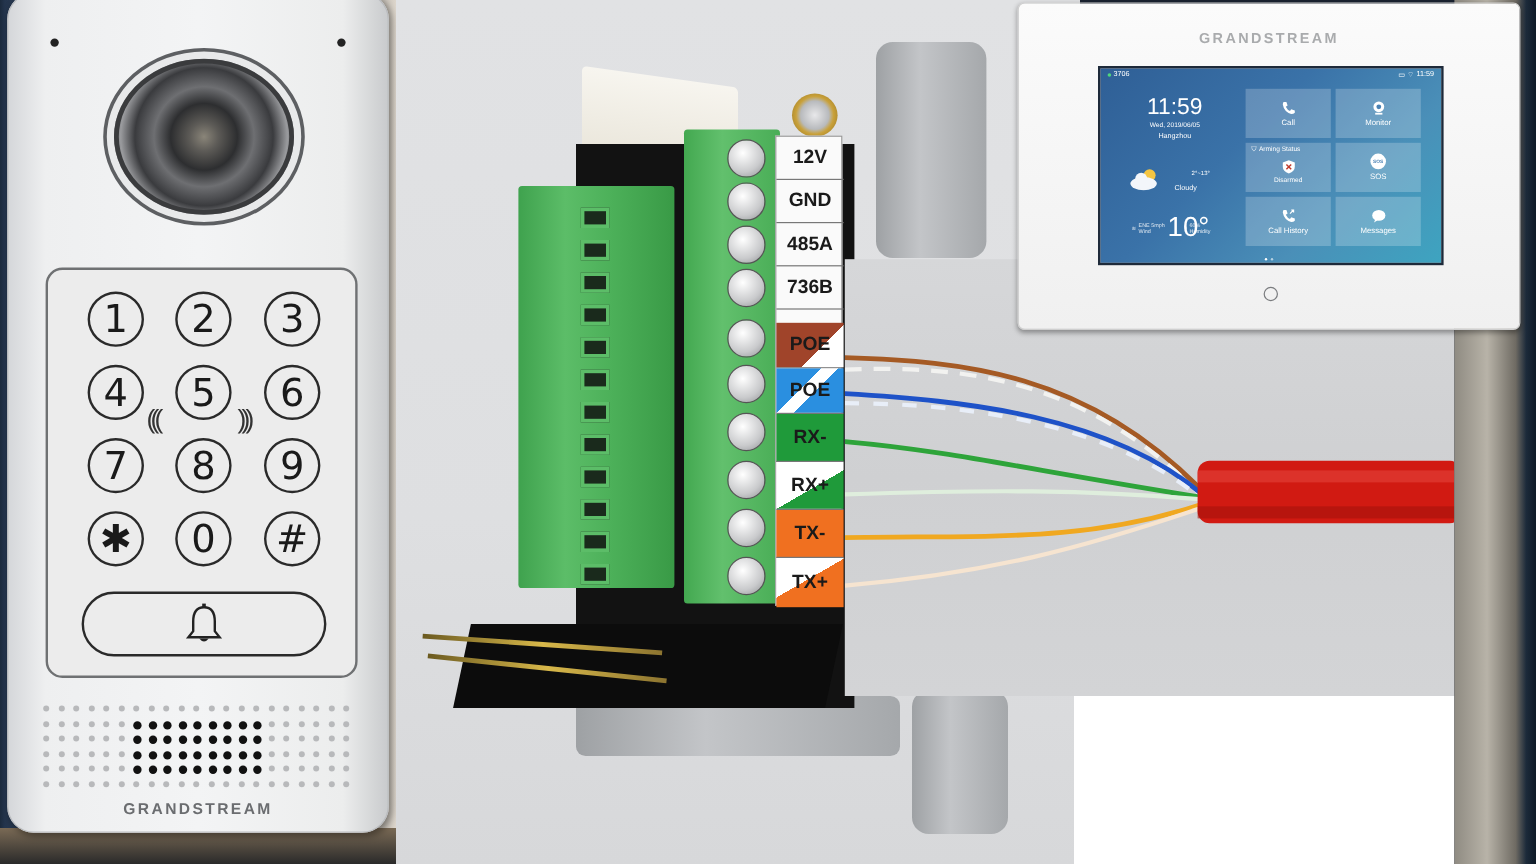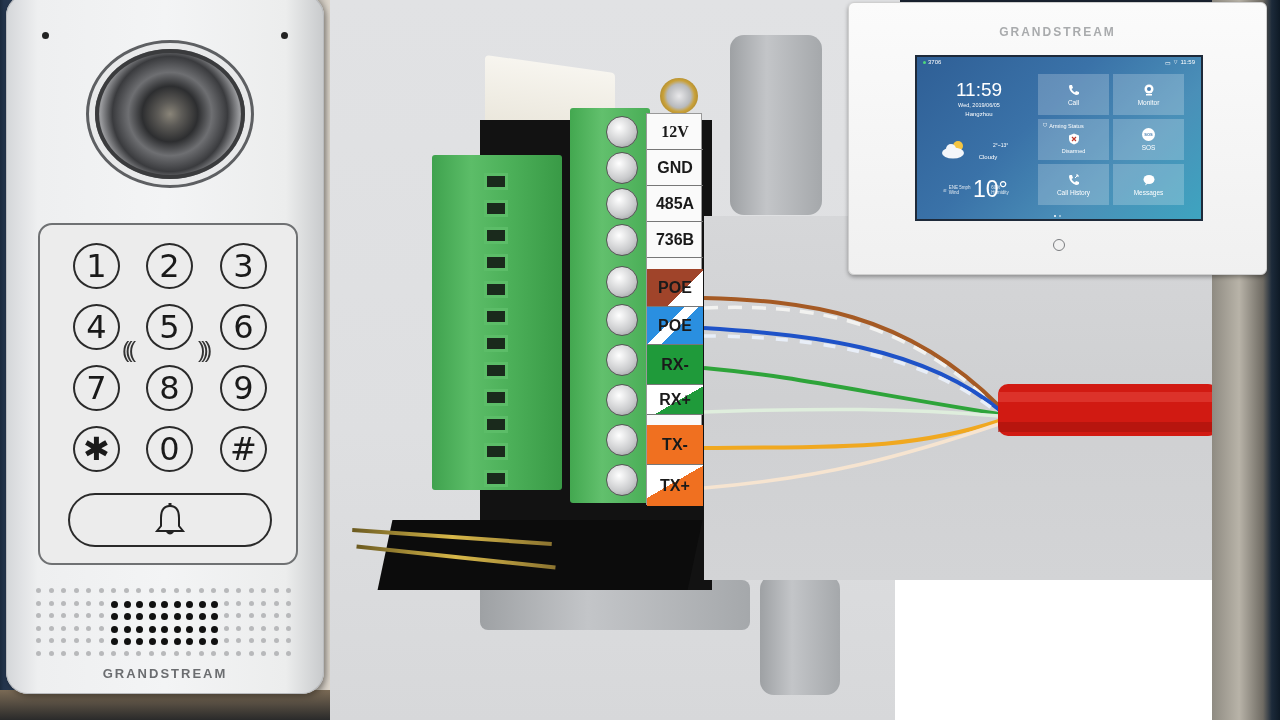--- a/index.html
+++ b/index.html
@@ -285,42 +285,42 @@
       <div class="screw" style="top: 116px;"></div>
       <div class="screw" style="top: 158px;"></div>
       <div class="screw" style="top: 196px;"></div>
       <div class="screw" style="top: 236px;"></div>
       <div class="screw" style="top: 276px;"></div>
       <div class="screw" style="top: 316px;"></div>
       <div class="screw" style="top: 356px;"></div>
     </div>
 
   <div class="label-strip">
-    <div class="pin-label" style="top:0px;font-family:Liberation Serif, serif;">
+    <div class="pin-label" style="top:0px;">
         <span>12V</span>
       </div>
     <div class="pin-label" style="top:36px;">
         <span>GND</span>
       </div>
     <div class="pin-label" style="top:72px;">
         <span>485A</span>
       </div>
     <div class="pin-label" style="top:108px;">
         <span>736B</span>
       </div>
     <div class="pin-label" style="top:155px;height:38px;background:linear-gradient(135deg,#a0442a 0,#a0442a 62%,#ffffff 62%);">
         <span>POE</span>
       </div>
     <div class="pin-label" style="top:193px;height:38px;background:linear-gradient(135deg,#2a8fe0 0,#2a8fe0 40%,#ffffff 40%,#ffffff 55%,#2a8fe0 55%);">
         <span>POE</span>
       </div>
     <div class="pin-label" style="top:231px;height:40px;background:#1f9a3a;">
         <span>RX-</span>
       </div>
-    <div class="pin-label" style="top:271px;height:30px;background:linear-gradient(150deg,#ffffff 0,#ffffff 55%,#1f9a3a 55%);">
+    <div class="pin-label" style="top:271px;height:40px;background:linear-gradient(150deg,#ffffff 0,#ffffff 55%,#1f9a3a 55%);">
         <span>RX+</span>
       </div>
     <div class="pin-label" style="top:311px;height:40px;background:#f07020;">
         <span>TX-</span>
       </div>
     <div class="pin-label" style="top:351px;height:41px;background:linear-gradient(150deg,#ffffff 0,#ffffff 45%,#f07020 45%);border-bottom:none;">
         <span>TX+</span>
       </div>
   </div>
 

